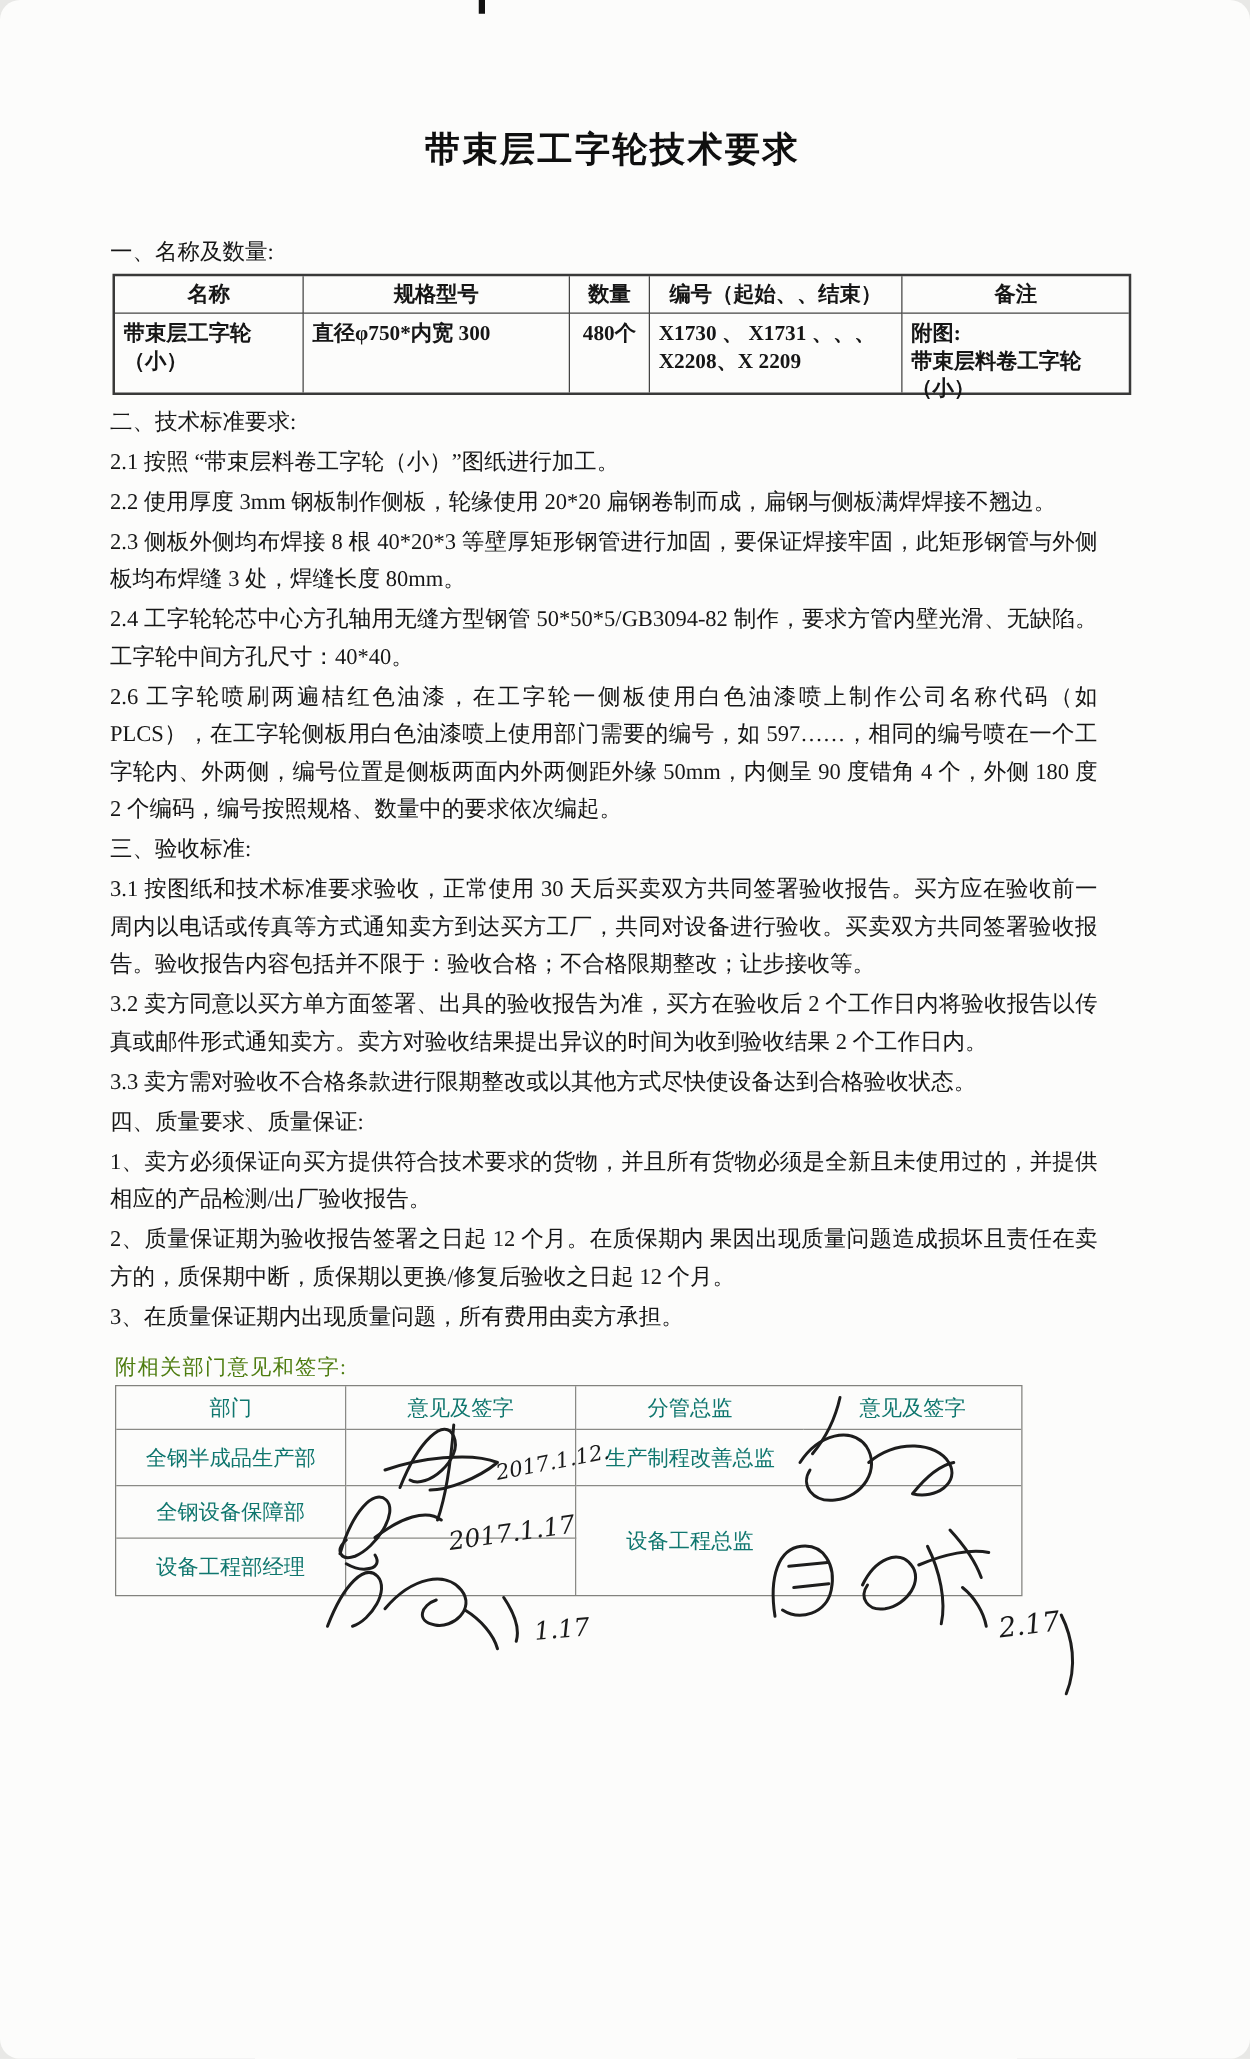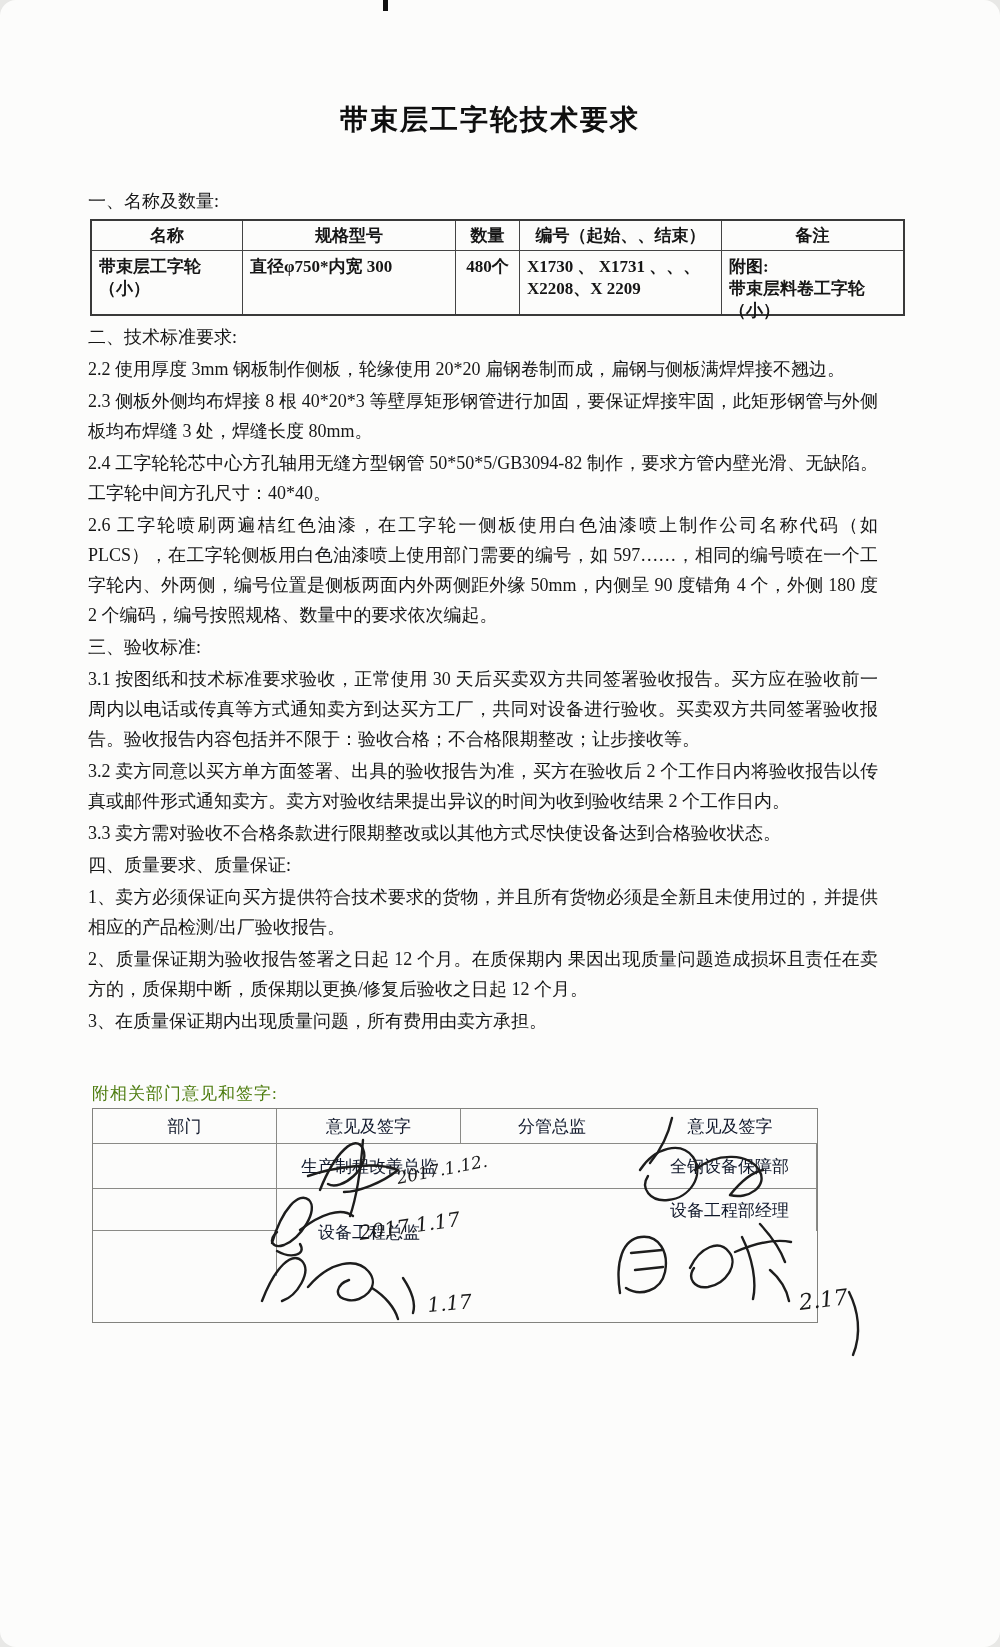--- a/index.html
+++ b/index.html
@@ -40,27 +40,27 @@
   .t1 .twolines{display:flex;flex-direction:column;justify-content:space-between;padding-top:5px;padding-bottom:16px;}
   .t1 .qty{display:flex;justify-content:center;padding-top:5px;}
   .t1 .spec{padding-top:5px;}
   
   .sig-note{
     position:absolute;left:92px;top:1082px;
     font-size:17px;color:#4d7c0f;letter-spacing:1px;
   }
   .sig-table{
     position:absolute;left:92px;top:1108px;
-    width:726px;height:215px;
+    width:726px;height:169px;
     box-sizing:border-box;
     border:1px solid #82827e;
     display:grid;
     grid-template-columns:184px 184px 182px 174px;
     grid-template-rows:35px 45px 42px 45px;
-    font-size:17px;color:#0f172a;
+    font-size:17px;color:#0f766e;
   }
   .sig-table .c{display:flex;align-items:center;justify-content:center;box-sizing:border-box;}
   .br{border-right:1px solid #8a8a86;}
   .bb{border-bottom:1px solid #8a8a86;}
   .rspan{grid-row:span 2;}
   .ink{position:absolute;inset:0;pointer-events:none;}
   .ink path{fill:none;stroke:#1d1d1d;stroke-width:2.4;stroke-linecap:round;stroke-linejoin:round;}
   .ink text{fill:#1a1a1a;font-family:"DejaVu Serif",serif;font-style:italic;}
 </style>
 </head>
@@ -93,20 +93,21 @@
         <span>X1730 、 X1731 、、、</span>
         <span>X2208、X 2209</span>
       </div>
       <div class="cell brow last twolines">
         <span>附图:</span>
         <span>带束层料卷工字轮（小）</span>
       </div>
     </div>
 
     <p class="sec-heading">二、技术标准要求:</p>
+    <p class="para">2.1 按照 “带束层料卷工字轮（小）”图纸进行加工。</p>
     <p class="para">2.2 使用厚度 3mm 钢板制作侧板，轮缘使用 20*20 扁钢卷制而成，扁钢与侧板满焊焊接不翘边。</p>
     <p class="para">2.3 侧板外侧均布焊接 8 根 40*20*3 等壁厚矩形钢管进行加固，要保证焊接牢固，此矩形钢管与外侧板均布焊缝 3 处，焊缝长度 80mm。</p>
     <p class="para">2.4 工字轮轮芯中心方孔轴用无缝方型钢管 50*50*5/GB3094-82 制作，要求方管内壁光滑、无缺陷。工字轮中间方孔尺寸：40*40。</p>
     <p class="para">2.6 工字轮喷刷两遍桔红色油漆，在工字轮一侧板使用白色油漆喷上制作公司名称代码（如 PLCS），在工字轮侧板用白色油漆喷上使用部门需要的编号，如 597……，相同的编号喷在一个工字轮内、外两侧，编号位置是侧板两面内外两侧距外缘 50mm，内侧呈 90 度错角 4 个，外侧 180 度 2 个编码，编号按照规格、数量中的要求依次编起。</p>
 
     <p class="sec-heading">三、验收标准:</p>
     <p class="para">3.1 按图纸和技术标准要求验收，正常使用 30 天后买卖双方共同签署验收报告。买方应在验收前一周内以电话或传真等方式通知卖方到达买方工厂，共同对设备进行验收。买卖双方共同签署验收报告。验收报告内容包括并不限于：验收合格；不合格限期整改；让步接收等。</p>
     <p class="para">3.2 卖方同意以买方单方面签署、出具的验收报告为准，买方在验收后 2 个工作日内将验收报告以传真或邮件形式通知卖方。卖方对验收结果提出异议的时间为收到验收结果 2 个工作日内。</p>
     <p class="para">3.3 卖方需对验收不合格条款进行限期整改或以其他方式尽快使设备达到合格验收状态。</p>
 
@@ -118,20 +119,21 @@
 
   <div class="sig-note">附相关部门意见和签字:</div>
 
   <div class="sig-table">
 
     <div class="c br bb">部门</div>
     <div class="c br bb">意见及签字</div>
     <div class="c bb">分管总监</div>
     <div class="c bb">意见及签字</div>
 
+    <div class="c br bb">全钢半成品生产部</div>
     <div class="c br bb"></div>
     <div class="c bb">生产制程改善总监</div>
     <div class="c bb"></div>
 
     <div class="c br bb">全钢设备保障部</div>
     <div class="c br bb"></div>
     <div class="c rspan">设备工程总监</div>
     <div class="c rspan"></div>
 
     <div class="c br">设备工程部经理</div>

